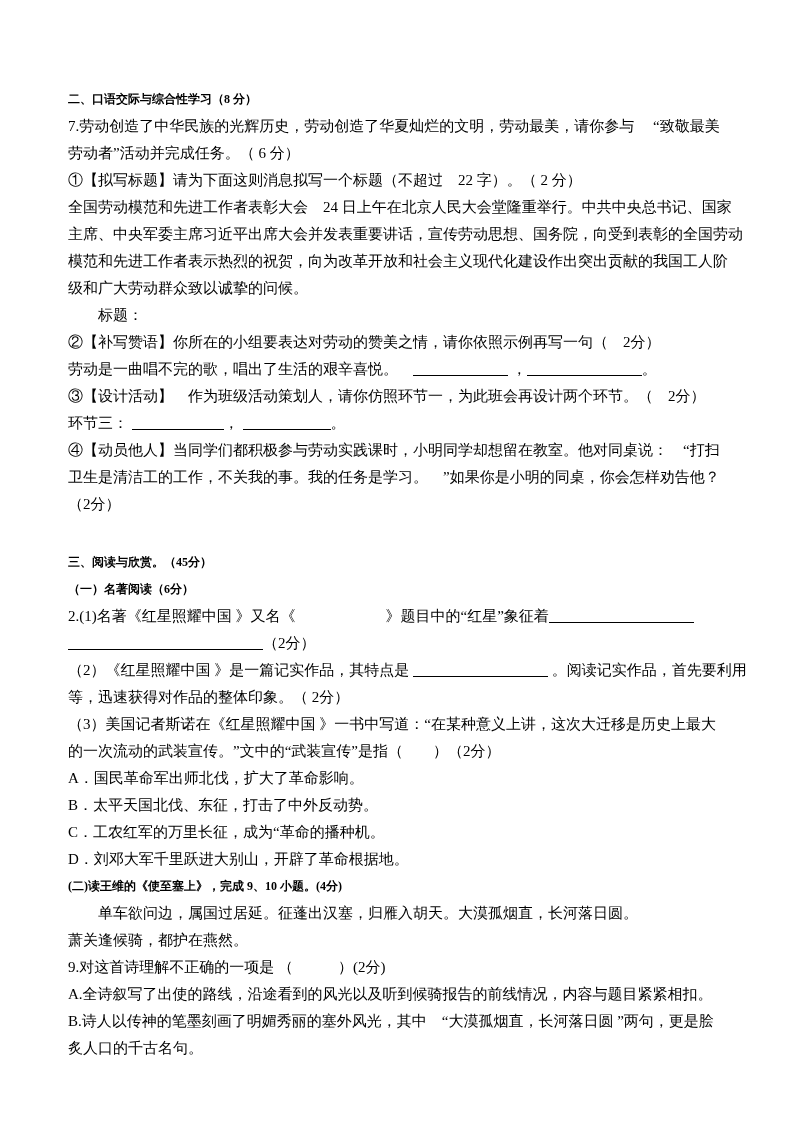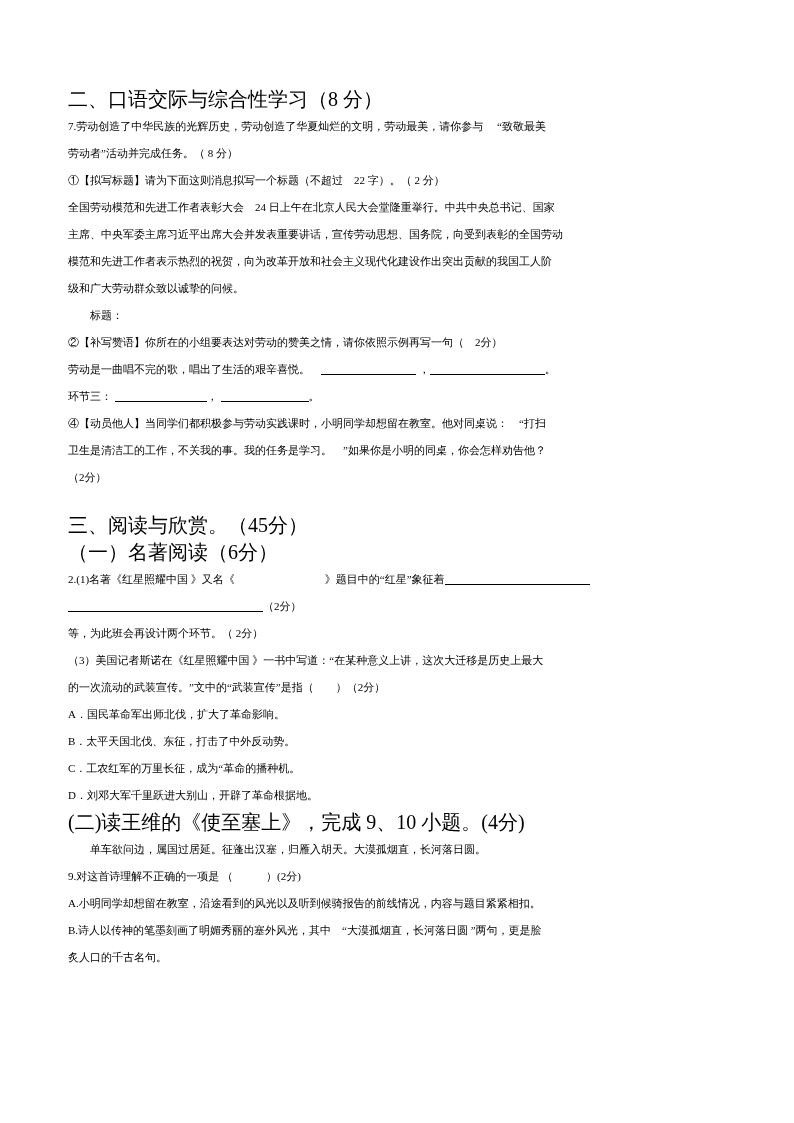--- a/index.html
+++ b/index.html
@@ -9,92 +9,95 @@
     width:794px;height:1123px;
     margin:0 auto;
     background:#ffffff;color:#000000;
     font-family:"Liberation Serif","DejaVu Serif",serif;
     box-sizing:border-box;
     padding:86px 60px 0 68px;
     overflow:hidden;
   }
   .line{
     white-space:pre;
-    font-size:11px;
+    font-size:15px;
     line-height:27px;
     height:27px;
     color:#000000;
   }
   .heading{
-    font-weight:normal;
-    font-size:20px;
+    font-weight:bold;
+    font-size:12px;
   }
-  .mt{margin-top:21px;}
+  .mt{margin-top:31px;}
   .blank{
     display:inline-block;
     border-bottom:1px solid #000;
     height:13px;
     vertical-align:-2px;
   }
   .gap{display:inline-block;height:2px;}
   .b95{width:95px}.b115{width:115px}
   .b92{width:92px}.b88{width:88px}
   .g90{width:90px}.b145{width:145px}
   .b195{width:195px}.b135{width:135px}
 </style>
 </head>
 <body>
 
 <div class="page">
 
   <div class="line heading">二、口语交际与综合性学习（8 分）</div>
 
   <div class="line">7.劳动创造了中华民族的光辉历史，劳动创造了华夏灿烂的文明，劳动最美，请你参与　 “致敬最美</div>
-  <div class="line">劳动者”活动并完成任务。（ 8 分）</div>
+  <div class="line">劳动者”活动并完成任务。（ 6 分）</div>
 
   <div class="line">①【拟写标题】请为下面这则消息拟写一个标题（不超过　22 字）。（ 2 分）</div>
 
   <div class="line">全国劳动模范和先进工作者表彰大会　24 日上午在北京人民大会堂隆重举行。中共中央总书记、国家</div>
   <div class="line">主席、中央军委主席习近平出席大会并发表重要讲话，宣传劳动思想、国务院，向受到表彰的全国劳动</div>
   <div class="line">模范和先进工作者表示热烈的祝贺，向为改革开放和社会主义现代化建设作出突出贡献的我国工人阶</div>
   <div class="line">级和广大劳动群众致以诚挚的问候。</div>
 
   <div class="line">　　标题：</div>
 
   <div class="line">②【补写赞语】你所在的小组要表达对劳动的赞美之情，请你依照示例再写一句（　2分）</div>
 
   <div class="line"><span>劳动是一曲唱不完的歌，唱出了生活的艰辛喜悦。　</span><span class="blank b95"></span><span> ，</span><span class="blank b115"></span><span>。</span></div>
 
+  <div class="line">③【设计活动】　作为班级活动策划人，请你仿照环节一，为此班会再设计两个环节。（　2分）</div>
 
 
   <div class="line"><span>环节三： </span><span class="blank b92"></span><span>， </span><span class="blank b88"></span><span>。</span></div>
 
   <div class="line">④【动员他人】当同学们都积极参与劳动实践课时，小明同学却想留在教室。他对同桌说：　“打扫</div>
   <div class="line">卫生是清洁工的工作，不关我的事。我的任务是学习。　”如果你是小明的同桌，你会怎样劝告他？</div>
   <div class="line">（2分）</div>
 
   <div class="line heading mt">三、阅读与欣赏。（45分）</div>
   <div class="line heading">（一）名著阅读（6分）</div>
 
   <div class="line"><span>2.(1)名著《红星照耀中国 》又名《</span><span class="gap g90"></span><span>》题目中的“红星”象征着</span><span class="blank b145"></span></div>
 
   <div class="line"><span class="blank b195"></span><span>（2分）</span></div>
 
-  <div class="line">等，为此班会再设计两个环节。（ 2分）</div>
+  <div class="line"><span>（2）《红星照耀中国 》是一篇记实作品，其特点是 </span><span class="blank b135"></span><span> 。阅读记实作品，首先要利用</span></div>
+  <div class="line">等，迅速获得对作品的整体印象。（ 2分）</div>
 
   <div class="line">（3）美国记者斯诺在《红星照耀中国 》一书中写道：“在某种意义上讲，这次大迁移是历史上最大</div>
   <div class="line">的一次流动的武装宣传。”文中的“武装宣传”是指（　　）（2分）</div>
 
   <div class="line">A．国民革命军出师北伐，扩大了革命影响。</div>
   <div class="line">B．太平天国北伐、东征，打击了中外反动势。</div>
   <div class="line">C．工农红军的万里长征，成为“革命的播种机。</div>
   <div class="line">D．刘邓大军千里跃进大别山，开辟了革命根据地。</div>
 
   <div class="line heading">(二)读王维的《使至塞上》，完成 9、10 小题。(4分)</div>
 
   <div class="line">　　单车欲问边，属国过居延。征蓬出汉塞，归雁入胡天。大漠孤烟直，长河落日圆。</div>
+  <div class="line">萧关逢候骑，都护在燕然。</div>
 
   <div class="line">9.对这首诗理解不正确的一项是 （　　　）(2分)</div>
-  <div class="line">A.小明同学却想留在教室，沿途看到的风光以及听到候骑报告的前线情况，内容与题目紧紧相扣。</div>
+  <div class="line">A.全诗叙写了出使的路线，沿途看到的风光以及听到候骑报告的前线情况，内容与题目紧紧相扣。</div>
   <div class="line">B.诗人以传神的笔墨刻画了明媚秀丽的塞外风光，其中　“大漠孤烟直，长河落日圆 ”两句，更是脍</div>
   <div class="line">炙人口的千古名句。</div>
 
 </div>
 
 </body></html>

